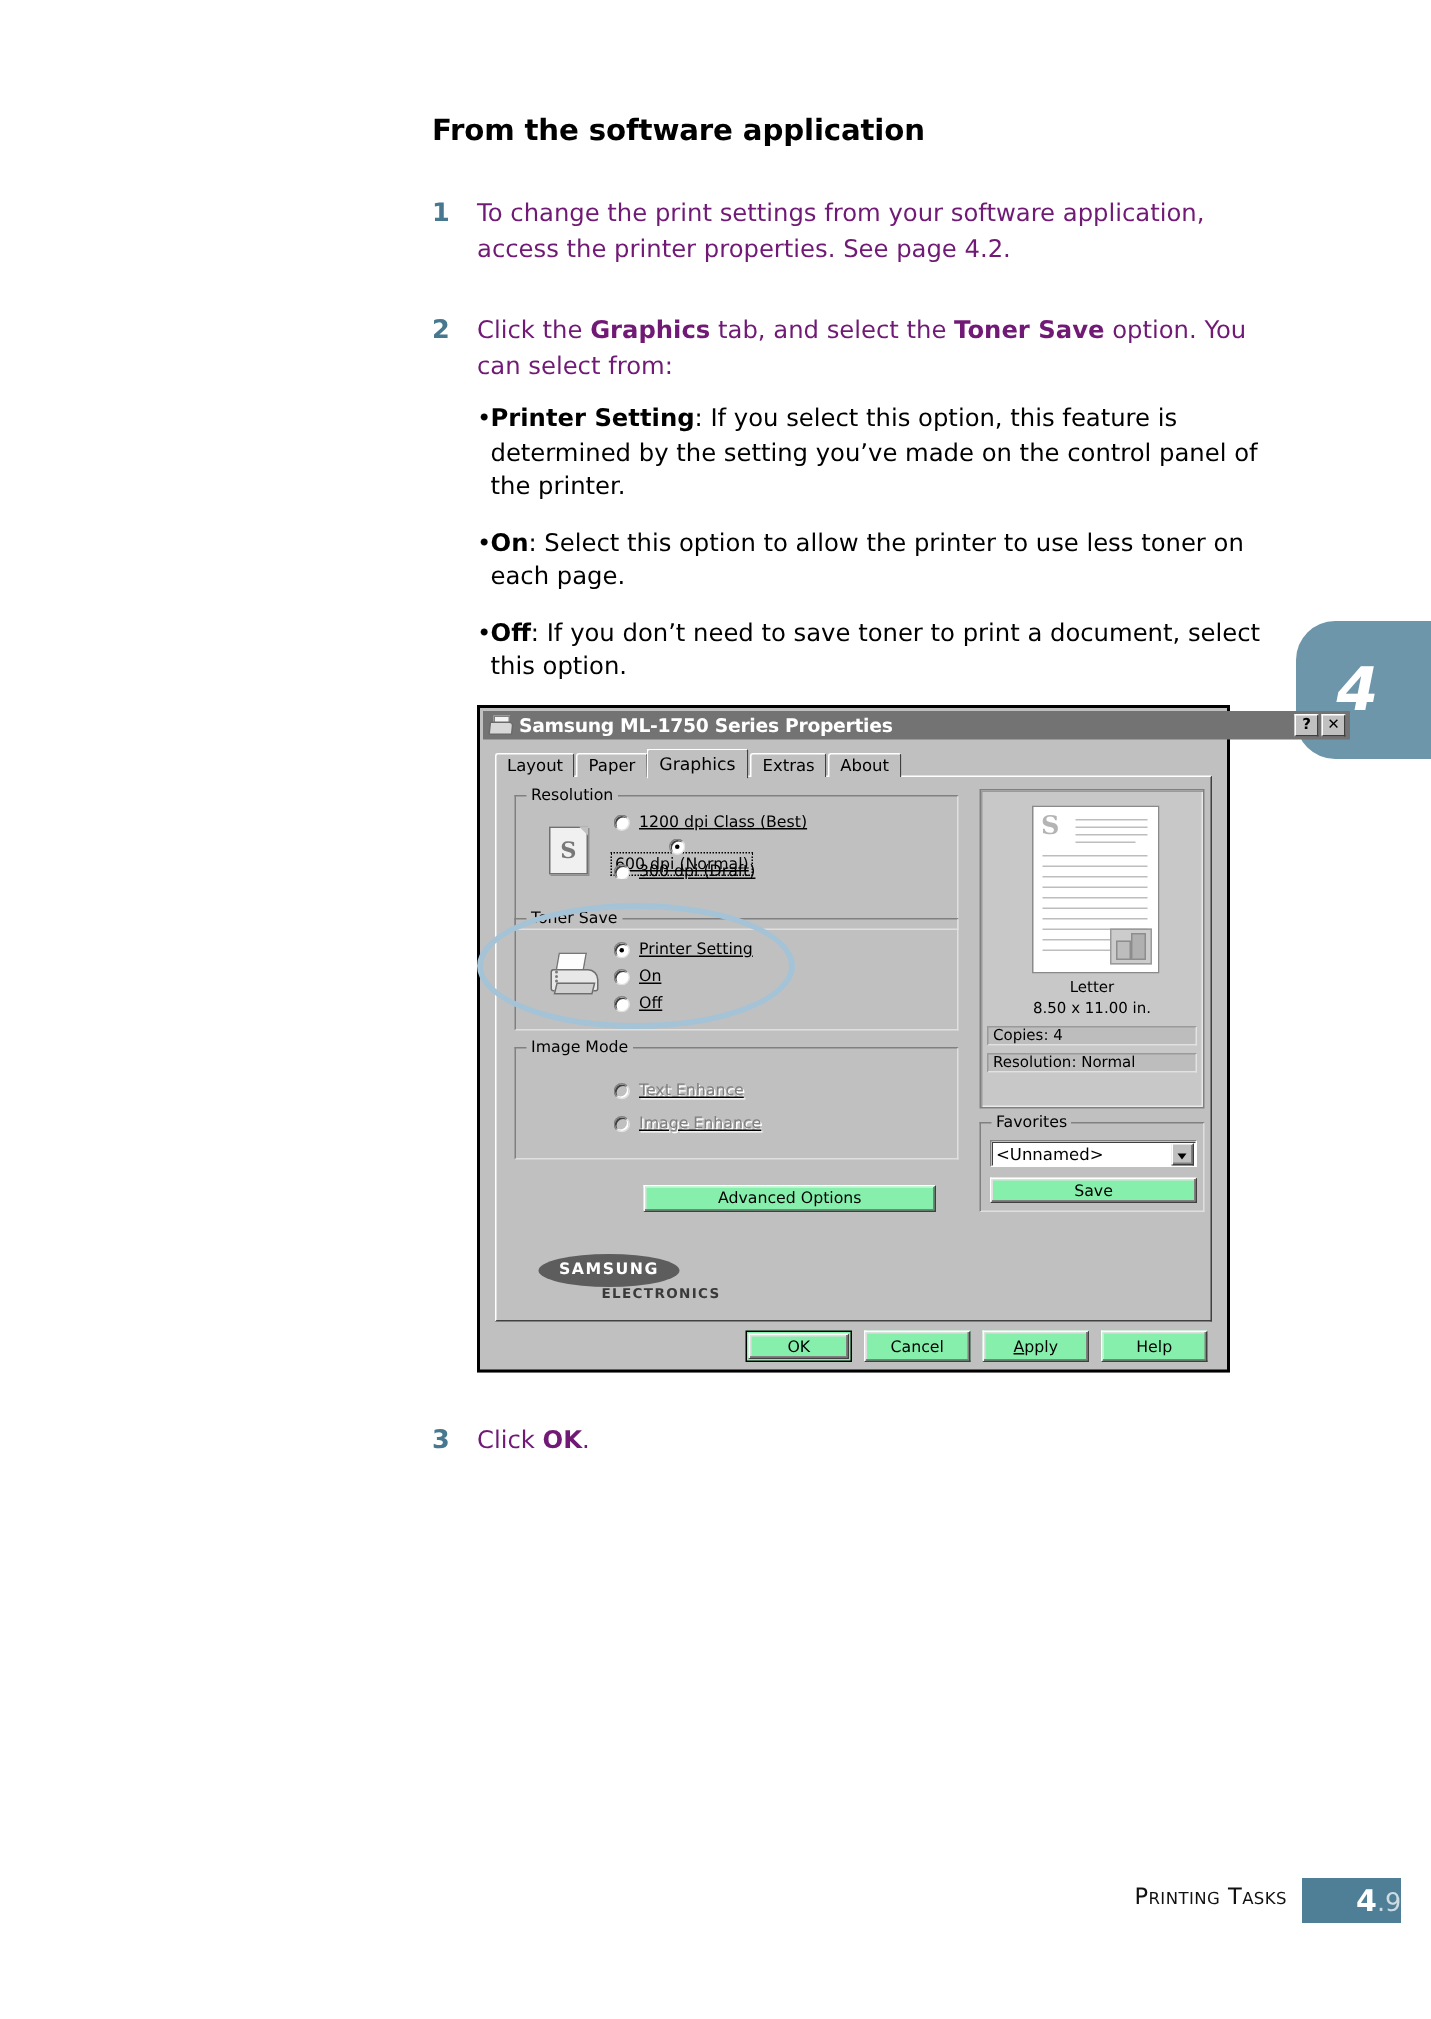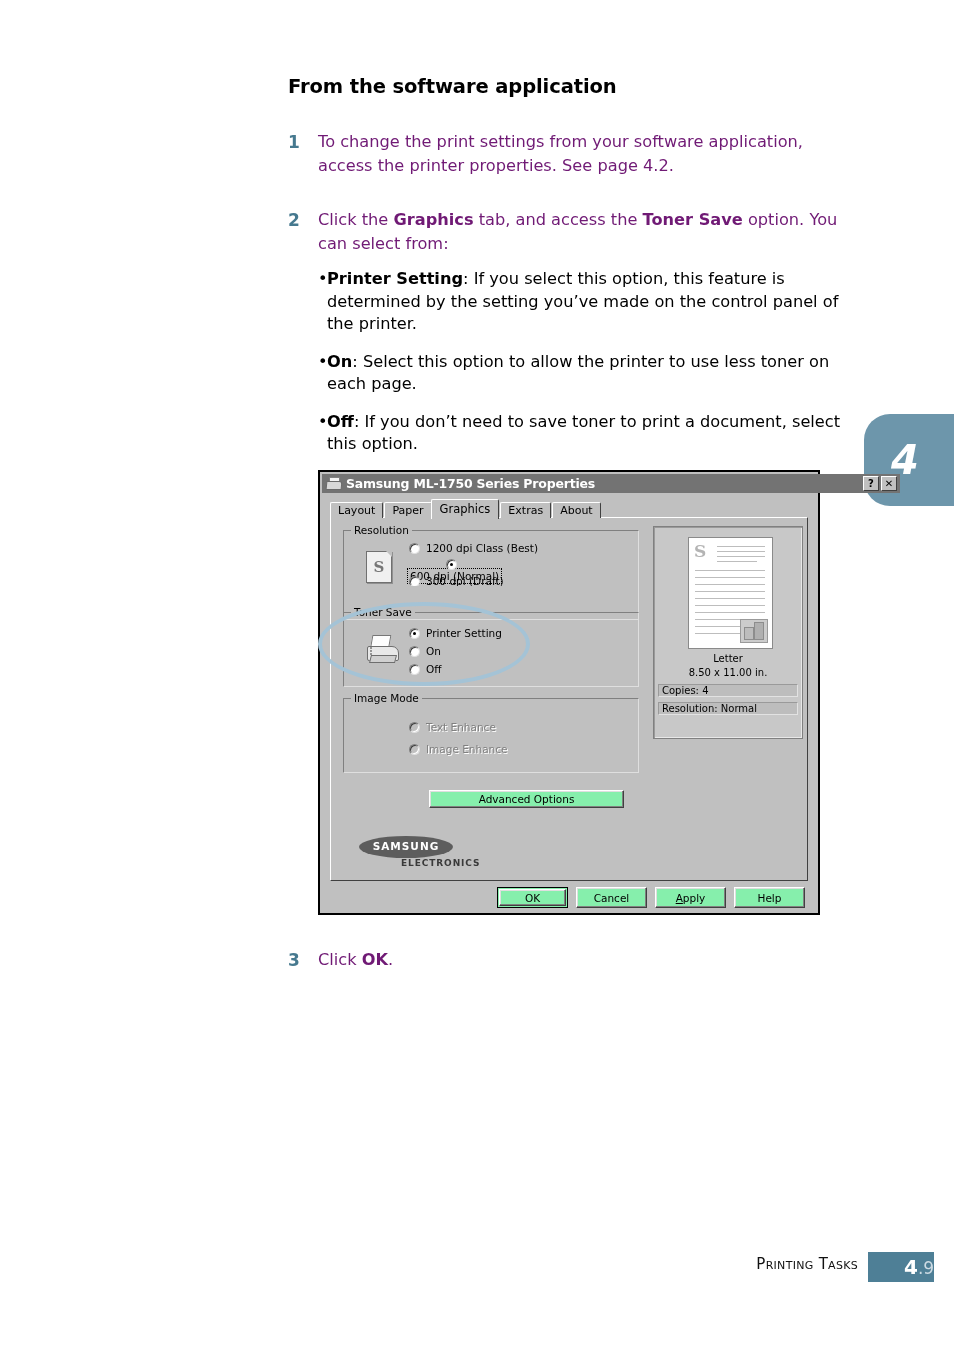--- a/index.html
+++ b/index.html
@@ -280,20 +280,21 @@
     color: #000;
     white-space: nowrap;
   }
 
   
   .radio-row {
     position: absolute;
     display: flex;
     align-items: center;
     white-space: nowrap;
+    text-decoration: underline;
   }
   .radio {
     width: 11px; height: 11px;
     border-radius: 50%;
     background: #ffffff;
     border: 1px solid #808080;
     border-right-color: #e0e0e0;
     border-bottom-color: #e0e0e0;
     box-shadow: inset -1px -1px 0 #ffffff, inset 1px 1px 0 #404040;
     box-sizing: border-box;
@@ -603,21 +604,21 @@
 
   <div class="heading">From the software application</div>
 
   <div class="step" style="left:288px; top:130px; width:570px;">
     <div class="step-num">1</div>
     <div class="step-body">To change the print settings from your software application, access the printer properties. See page 4.2.</div>
   </div>
 
   <div class="step" style="left:288px; top:208px; width:570px;">
     <div class="step-num">2</div>
-    <div class="step-body"><span>Click the </span><b>Graphics</b><span> tab, and access the </span><b>Toner Save</b><span> option. You can select from:</span></div>
+    <div class="step-body"><span>Click the </span><b>Graphics</b><span> tab, and select the </span><b>Toner Save</b><span> option. You can select from:</span></div>
   </div>
 
   <div class="bullets" style="top:268px;">
     <div class="bullet">
       <div class="bullet-dot">•</div>
       <div class="bullet-text"><b>Printer Setting</b><span>: If you select this option, this feature is determined by the setting you’ve made on the control panel of the printer.</span></div>
     </div>
     <div class="bullet">
       <div class="bullet-dot">•</div>
       <div class="bullet-text"><b>On</b><span>: Select this option to allow the printer to use less toner on each page.</span></div>
@@ -736,20 +737,30 @@
             <div class="b1"></div>
               <div class="b2"></div>
           </div>
         </div>
         <div class="preview-cap" style="top:126px;">Letter</div>
         <div class="preview-cap" style="top:140px;">8.50 x 11.00 in.</div>
         <div class="preview-field" style="top:157px;">Copies: 4</div>
         <div class="preview-field" style="top:175px;">Resolution: Normal</div>
       </div>
 
+      <div class="group" style="left:322px; top:230px; width:150px; height:60px;">
+        <div class="group-title">Favorites</div>
+        <div class="combo" style="left:6px; top:11px; width:138px; height:18px;">
+          <div class="combo-text">&lt;Unnamed&gt;</div>
+          <div class="combo-arrow"></div>
+        </div>
+        <div class="btn" style="left:6px; top:36px; width:138px; height:17px;">
+          <span>Save</span>
+        </div>
+      </div>
 
       <div class="samsung-logo">
         <div class="oval">
           <span>SAMSUNG</span>
         </div>
         <div class="sub">ELECTRONICS</div>
       </div>
     </div>
 
     <div class="btn default" style="left:177px; top:415px; width:71px; height:21px;">

